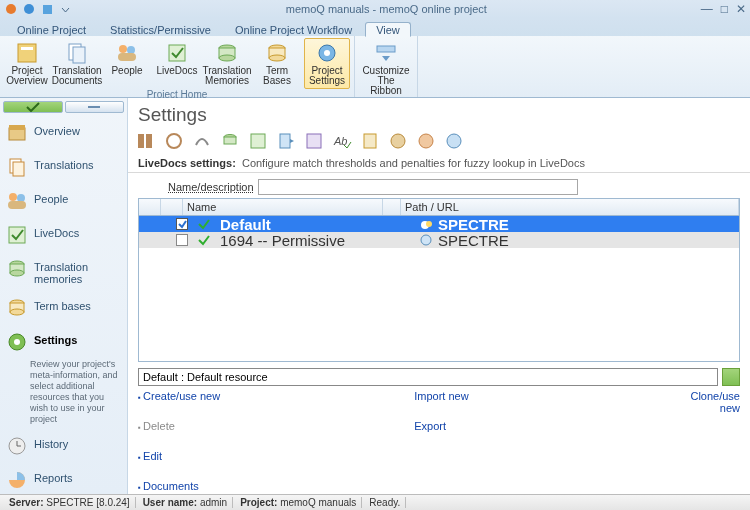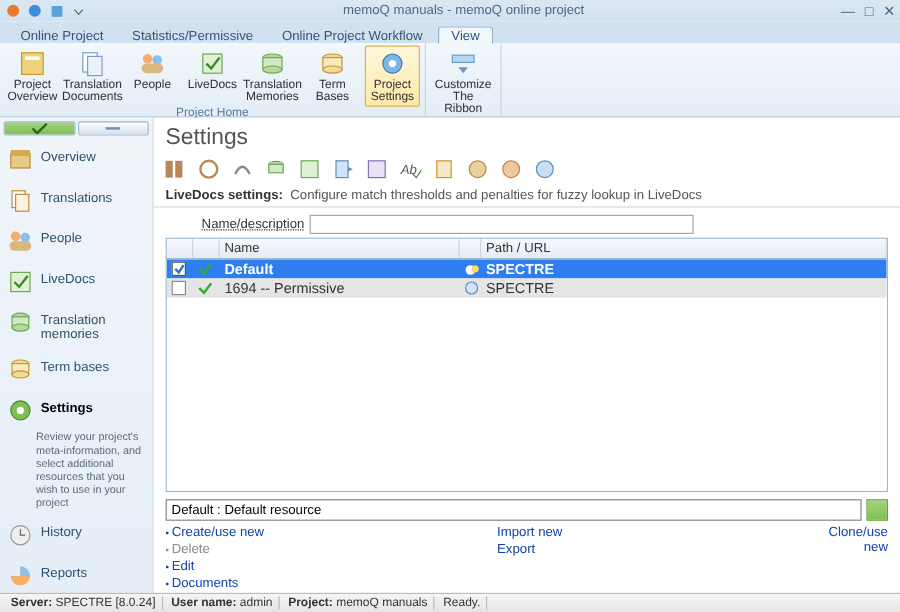--- a/index.html
+++ b/index.html
@@ -46,33 +46,33 @@
   .descrow b { color:#333; }
   .descrow span { color:#555; }
   .filterrow { display:flex; align-items:center; gap:4px; padding:6px 10px 3px 40px;}
   .filterrow label { font-size:11px; text-decoration:underline; text-decoration-style:dotted;}
   .filterrow input { flex:0 0 320px; height:16px; border:1px solid #a7a7a7; font-size:11px; padding:0 3px;}
   
   .tbl { margin:0 10px; border:1px solid #9fb9d1; flex:1; display:flex; flex-direction:column; min-height:0; overflow:hidden;}
   .thdr { display:flex; background:linear-gradient(#f7fafd,#e2ebf4); border-bottom:1px solid #9fb9d1; height:17px; font-size:11px; color:#333;}
   .thc { border-right:1px solid #c7d7e6; padding:1px 4px; display:flex; align-items:center;}
   .col-chk{width:22px;} .col-pin{width:22px;} .col-name{width:200px;text-align:center;} .col-ico2{width:18px;} .col-path{flex:1;}
-  .trow { display:flex; height:16px; font-size:12px; align-items:center;}
+  .trow { display:flex; height:16px; font-size:15px; align-items:center;padding-left:33px;}
   .trow.sel { background:#2f7ef0; color:#fff; font-weight:bold;}
   .trow.alt { background:#e5e5e5; }
   .tc { padding:0 4px; display:flex; align-items:center; height:100%;}
   .tbody { flex:1; background:#fff; overflow:auto;}
   .chk { width:12px;height:12px; border:1px solid #888; background:#fff; display:inline-flex;align-items:center;justify-content:center;}
   .sel .chk{ background:#fff; border-color:#555;}
   
   .resbar { margin:6px 10px 2px 10px; display:flex; gap:4px; align-items:flex-start;}
   .resbar input { flex:1; height:18px; border:1px solid #888; font-size:11px; padding:1px 4px;}
   .resbar .gob { width:18px;height:18px; border:1px solid #6aa03a; background:linear-gradient(#a3d47b,#7fbf54); cursor:pointer;}
   .links { display:flex; padding:2px 10px; font-size:11px;}
-  .linkcol { width:280px; display:flex; flex-direction:column; gap:2px;}
+  .linkcol { width:280px; display:flex; flex-direction:column; gap:18px;}
   .linkcol.right{ flex:1; text-align:right;}
   .lnk { color:#1244aa; cursor:pointer; }
   .lnk.dis { color:#8a8a8a; cursor:default;}
   .bullet::before{content:"▪ "; font-size:8px;}
   
   .status { height:16px; background:linear-gradient(#f5f5f5,#e5e5e5); border-top:1px solid #bcbcbc; display:flex; align-items:center; font-size:10px; padding:0 4px; gap:2px;}
   .status .sseg { border-right:1px solid #bcbcbc; padding:0 5px;}
   .status b{font-weight:bold;}
   
   svg{display:block;}

